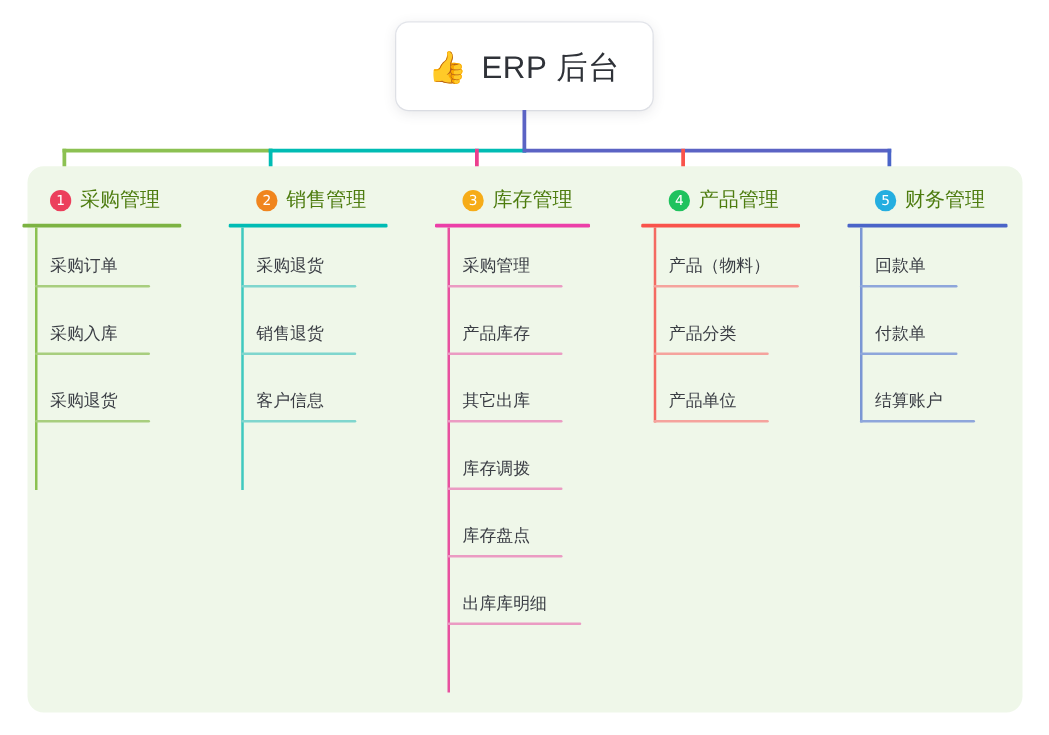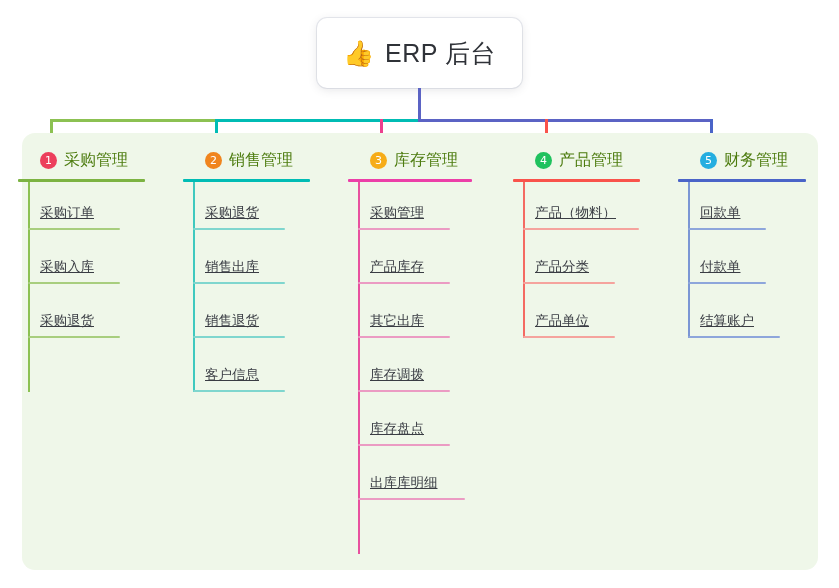--- a/index.html
+++ b/index.html
@@ -102,21 +102,20 @@
     position: relative;
     height: 54px;
   }
   .leaf-label {
     position: absolute;
     left: 22px;
     top: 22px;
     font-size: 13.5px;
     color: #3a3d44;
     white-space: nowrap;
-    text-decoration: underline;
   }
   .leaf-rule {
     position: absolute;
     left: 10px;
     top: 46px;
     height: 2px;
     border-radius: 1px;
   }
 </style>
 </head>
@@ -172,24 +171,20 @@
           <span class="col-title">销售管理</span>
         </div>
         <div class="head-rule" style="background: rgb(0, 188, 180); width: 127px; margin-left: 0px;"></div>
         <div class="leaves">
           <div class="trunk" style="background: rgb(63, 201, 191); height: 210px;"></div>
           <div class="leaf">
             <div class="leaf-label">采购退货</div>
             <div class="leaf-rule" style="background: rgb(127, 214, 206); width: 92px;"></div>
           </div>
           <div class="leaf">
-            <div class="leaf-label">销售出库</div>
-            <div class="leaf-rule" style="background: rgb(127, 214, 206); width: 92px;"></div>
-          </div>
-          <div class="leaf">
             <div class="leaf-label">销售退货</div>
             <div class="leaf-rule" style="background: rgb(127, 214, 206); width: 92px;"></div>
           </div>
           <div class="leaf">
             <div class="leaf-label">客户信息</div>
             <div class="leaf-rule" style="background: rgb(127, 214, 206); width: 92px;"></div>
           </div>
         </div>
       </div>
       <div class="column" style="left: 348px; top: 147px; width: 150px;">

